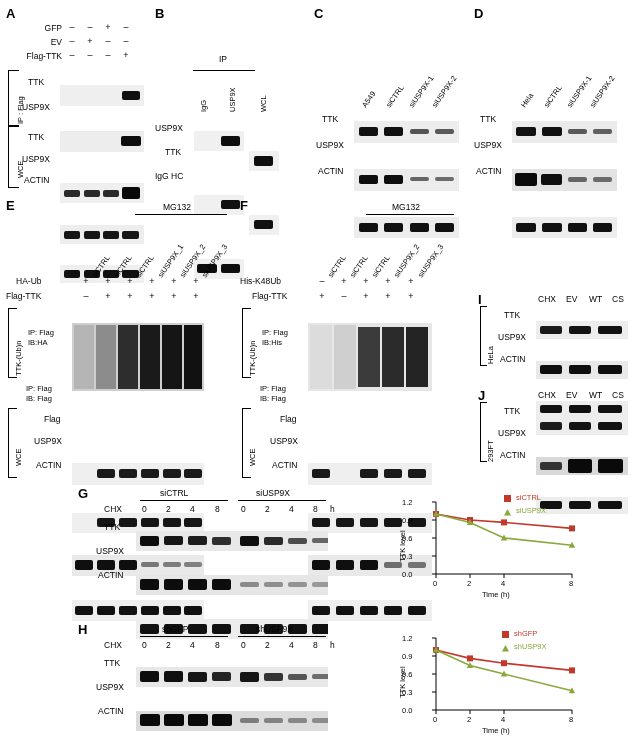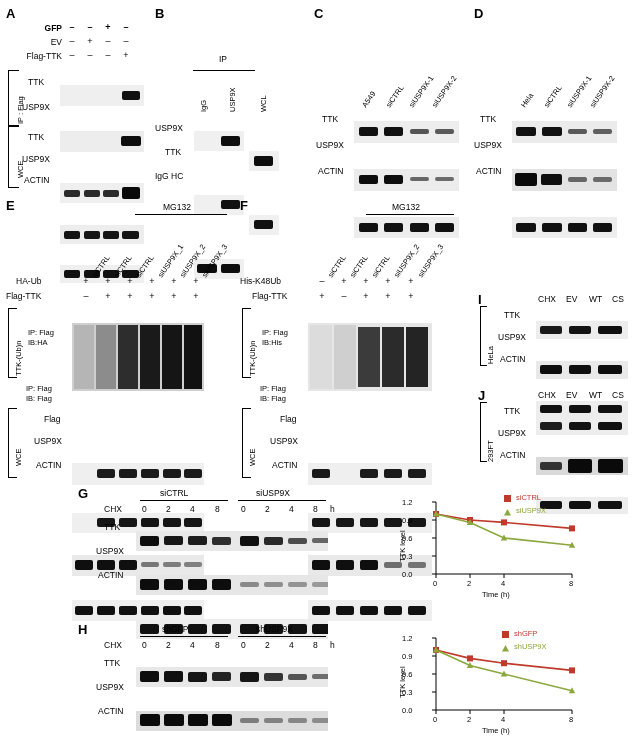--- a/index.html
+++ b/index.html
@@ -15,21 +15,21 @@
   .sgn{font-size:9px;text-align:center;width:16px;display:inline-block;}
   .chart{position:absolute;}
 </style>
 </head>
 <body>
 
 <div class="fig" style="left:6px;top:6px;width:140px;height:182px;">
   <div class="pl">A</div>
 
   <div style="position:absolute;left:0px;top:16px;width:140px;">
-    <div style="position:relative;height:14px;font-weight:bold;">
+    <div style="position:relative;height:14px;">
       <span class="lbl" style="position:absolute;right:84px;top:1px;">GFP</span>
       <span class="sgn" style="position:absolute;left:58px;">–</span>
       <span class="sgn" style="position:absolute;left:76px;">–</span>
       <span class="sgn" style="position:absolute;left:94px;">+</span>
       <span class="sgn" style="position:absolute;left:112px;">–</span>
     </div>
     <div style="position:relative;height:14px;">
       <span class="lbl" style="position:absolute;right:84px;top:1px;">EV</span>
       <span class="sgn" style="position:absolute;left:58px;">–</span>
       <span class="sgn" style="position:absolute;left:76px;">+</span>

